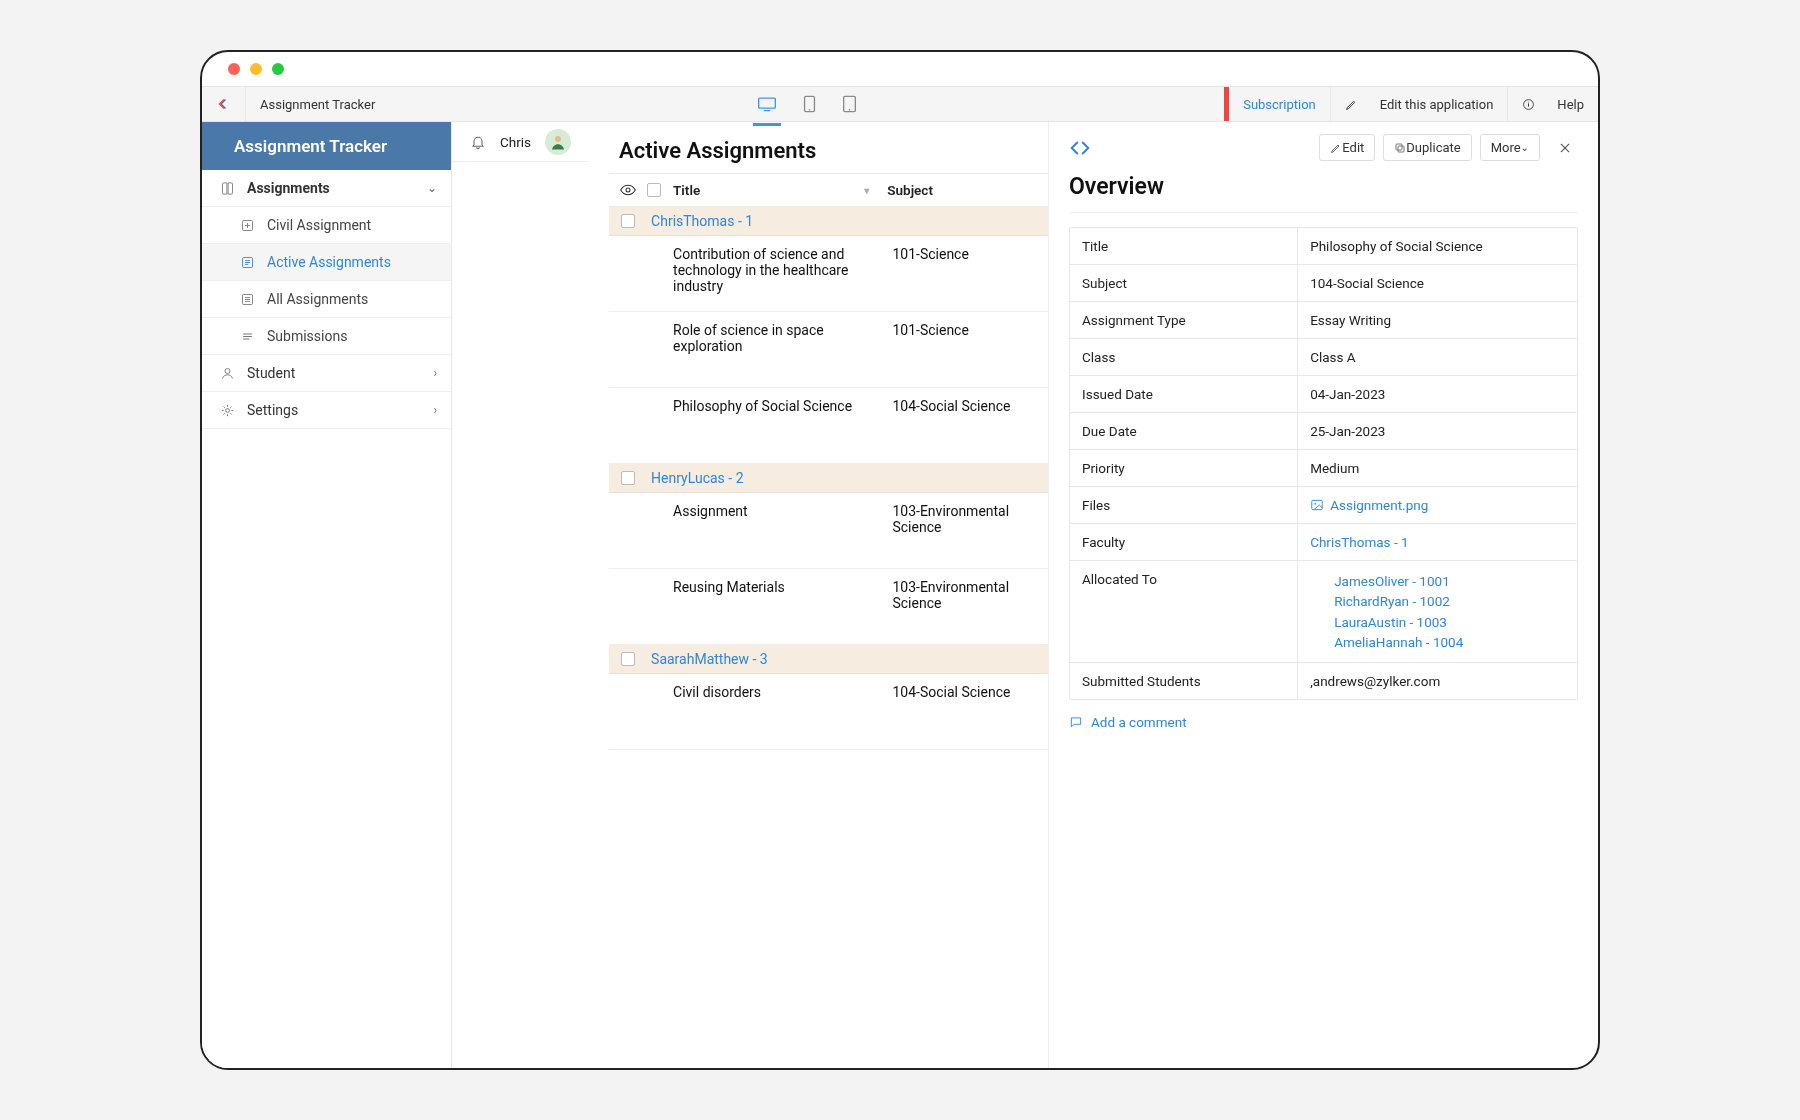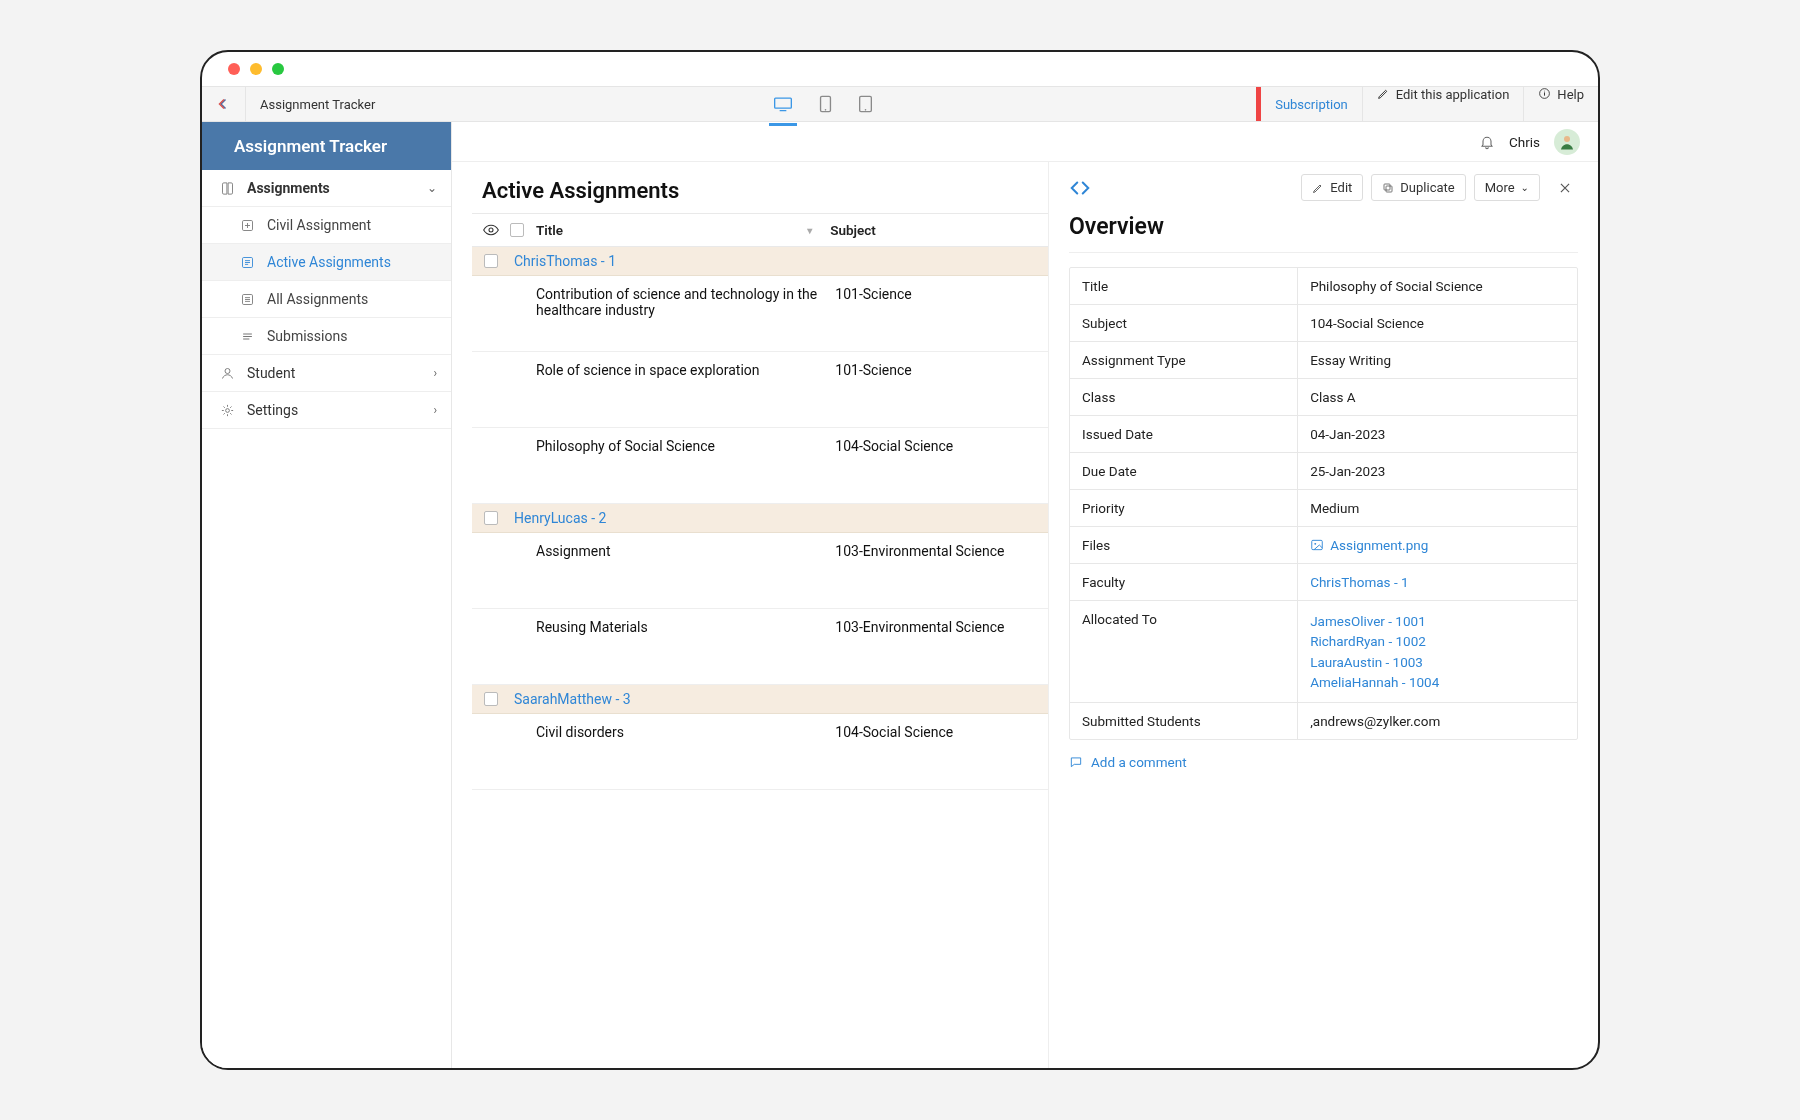--- a/index.html
+++ b/index.html
@@ -31,38 +31,38 @@
 .tool-section-left { display: flex; align-items: center; height: 100%; }
 .back-btn { width: 44px; height: 100%; border-right: 1px solid #e5e5e5; display: flex; align-items: center; justify-content: center; color: #4b6fa6; }
 .back-btn svg { width: 18px; height: 18px; }
 .app-label { padding: 0 14px; font-size: 13px; color: #333; }
 .tool-center { flex: 1; display:flex; align-items:center; justify-content:center; gap: 22px; }
 .tool-center .device { color:#8a8a8a; position: relative; padding: 6px 2px; }
 .tool-center .device.active { color:#3b97e6; }
 .tool-center .device.active::after { content:""; position:absolute; left:-2px; right:-2px; bottom:-8px; height:3px; background:#3b97e6; }
 .tool-right { display:flex; align-items:center; height:100%; }
 .tool-right .sub { color:#2f86d6; font-size:13px; padding: 0 14px; height:100%; display:flex; align-items:center; border-left:5px solid #ef4444;}
-.tool-right .btn { font-size:13px; color:#333; padding:0 14px; height:100%; display:flex; align-items:flex-start; gap:6px; border-left:1px solid #e5e5e5;}
+.tool-right .btn { font-size:13px; color:#333; padding:0 14px; height:100%; display:flex; align-items:center; gap:22px; border-left:1px solid #e5e5e5;}
 .tool-right .btn svg { width:13px; height:13px; }
 
 .app-body { flex:1; display:flex; overflow:hidden; }
 .sidebar { width: 250px; background: #fff; border-right:1px solid #e7e7e7; display:flex; flex-direction:column; }
 .brand { background:#4a78a9; color:#fff; font-size:17px; font-weight:600; padding: 14px 18px 14px 32px; }
 .nav-item, .nav-sub-item {
   display:flex; align-items:center; gap:12px;
   padding: 10px 14px 10px 18px;
   font-size:14px; color:#333; border-bottom:1px solid #eee;
   cursor:pointer;
 }
 .nav-item .chev { margin-left:auto; color:#666; font-size:12px;}
 .nav-sub-item { padding-left: 38px; color:#444; }
 .nav-sub-item.active { color:#2f86d6; background:#f5f5f5; }
 .nav-item svg, .nav-sub-item svg { width:15px; height:15px; color:#777; flex-shrink:0; }
 
-.main { flex:1; display:flex; flex-direction:column; overflow:hidden; }
+.main { flex:1; display:flex; flex-direction:row; overflow:hidden; }
 .user-bar { height:40px; display:flex; align-items:center; justify-content:flex-end; gap:14px; padding:0 18px; border-bottom:1px solid #eee; }
 .user-bar .bell { color:#666; }
 .user-bar .username { font-size:13.5px; color:#222; }
 .avatar { width:26px; height:26px; border-radius:50%; background:#d7ecd7; display:flex; align-items:center; justify-content:center; }
 .avatar svg { width:18px; height:18px; }
 
 .content { flex:1; display:flex; overflow:hidden; }
 .list-panel { flex:1; display:flex; flex-direction:column; overflow:hidden; padding: 10px 0 0 20px;}
 .list-title { font-size:22px; font-weight:600; color:#111; padding: 6px 0 10px 10px; }
 .table-head {
@@ -94,35 +94,35 @@
 
 .detail-panel {
   width: 550px; border-left:1px solid #eee; display:flex; flex-direction:column;
   padding: 12px 20px 12px 20px; overflow:hidden;
 }
 .detail-top { display:flex; align-items:center; justify-content:space-between; margin-bottom:12px;}
 .code-ic { color:#2f86d6; }
 .detail-actions { display:flex; gap:8px; align-items:center;}
 .dbtn {
   border:1px solid #ddd; border-radius:3px; background:#fff; padding:5px 10px;
-  font-size:13px; color:#333; display:flex; align-items:center; gap:6px; cursor:pointer;
+  font-size:13px; color:#333; display:flex; align-items:center; cursor:pointer;
 }
 .dbtn svg { width:12px; height:12px; color:#555; }
 .close-x { width:26px; height:26px; display:flex; align-items:center; justify-content:center; color:#555; cursor:pointer; margin-left:4px; }
 
 .overview-title { font-size:23px; font-weight:600; color:#111; padding-bottom:12px; border-bottom:1px solid #eee; margin-bottom:14px;}
 .detail-body { flex:1; overflow-y:auto; }
 .dtable { border:1px solid #e7e7e7; border-radius:2px; }
 .drow { display:flex; border-bottom:1px solid #e7e7e7; }
 .drow:last-child { border-bottom:none; }
 .dlabel { width:45%; padding:10px 12px; font-size:13.5px; color:#222; border-right:1px solid #e7e7e7; background:#fafafa0d; }
 .dval { flex:1; padding:10px 12px; font-size:13.5px; color:#222; }
 .dval.link, .dval .ln { color:#2f86d6; cursor:pointer; }
 .dval .file-ln { display:flex; align-items:center; gap:6px; color:#2f86d6; cursor:pointer;}
-.alloc-list .ln { display:block; line-height:1.5; }
+.alloc-list .ln { display:block; line-height:1.5;margin-left:24px; }
 
 .add-comment { margin-top:14px; display:flex; align-items:center; gap:8px; color:#2f86d6; font-size:13.5px; cursor:pointer; }
 .add-comment svg { width:14px; height:14px; }
 
 svg { display:block; }
 </style>
 </head>
 <body>
 
 <div class="browser">

